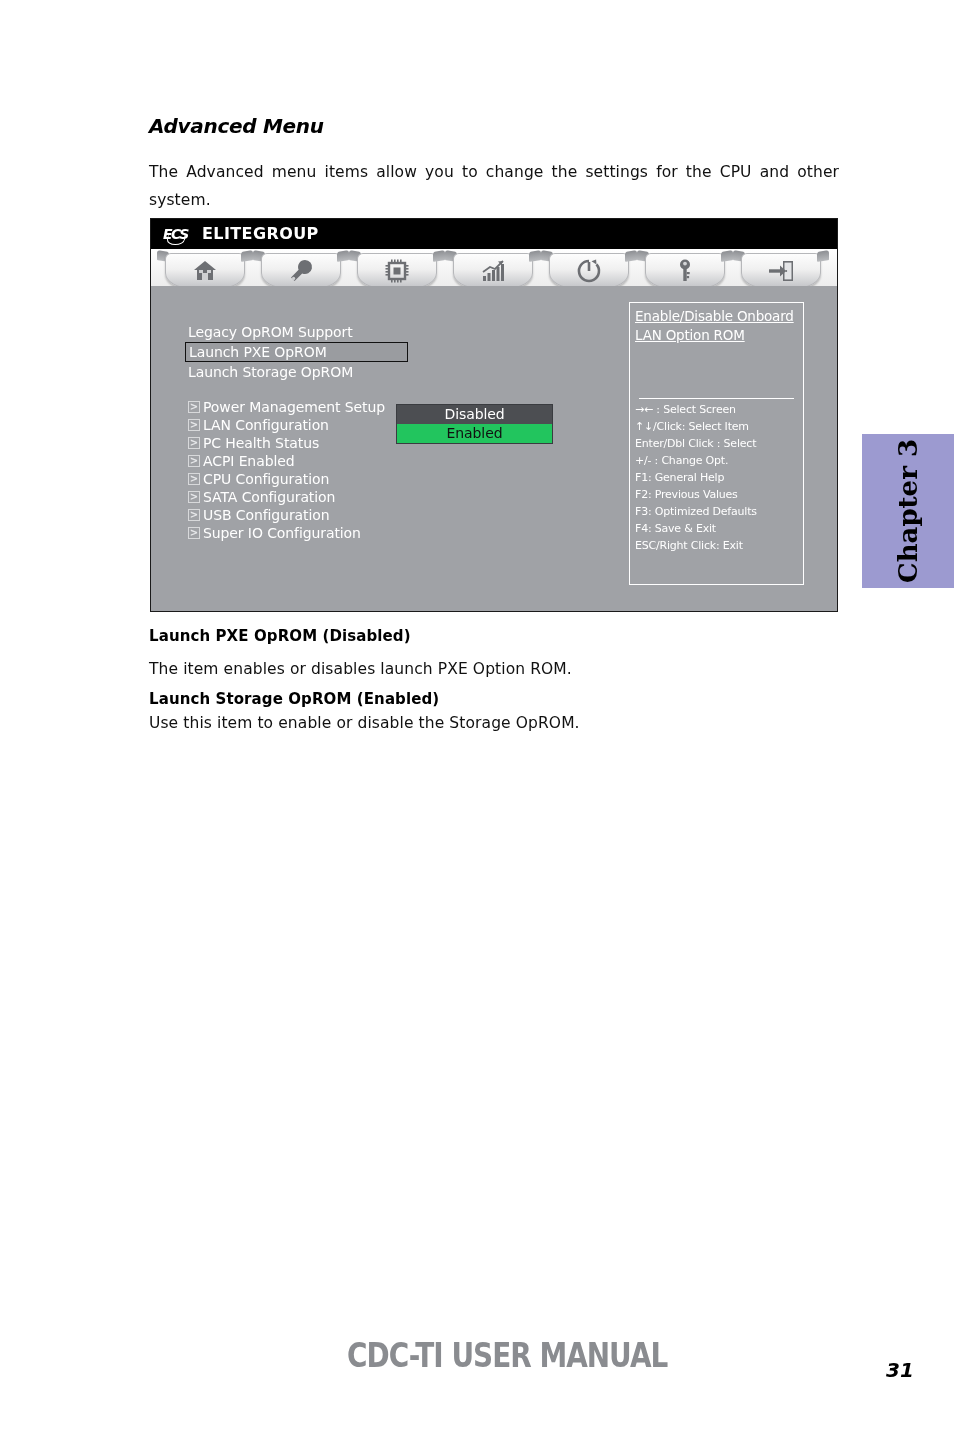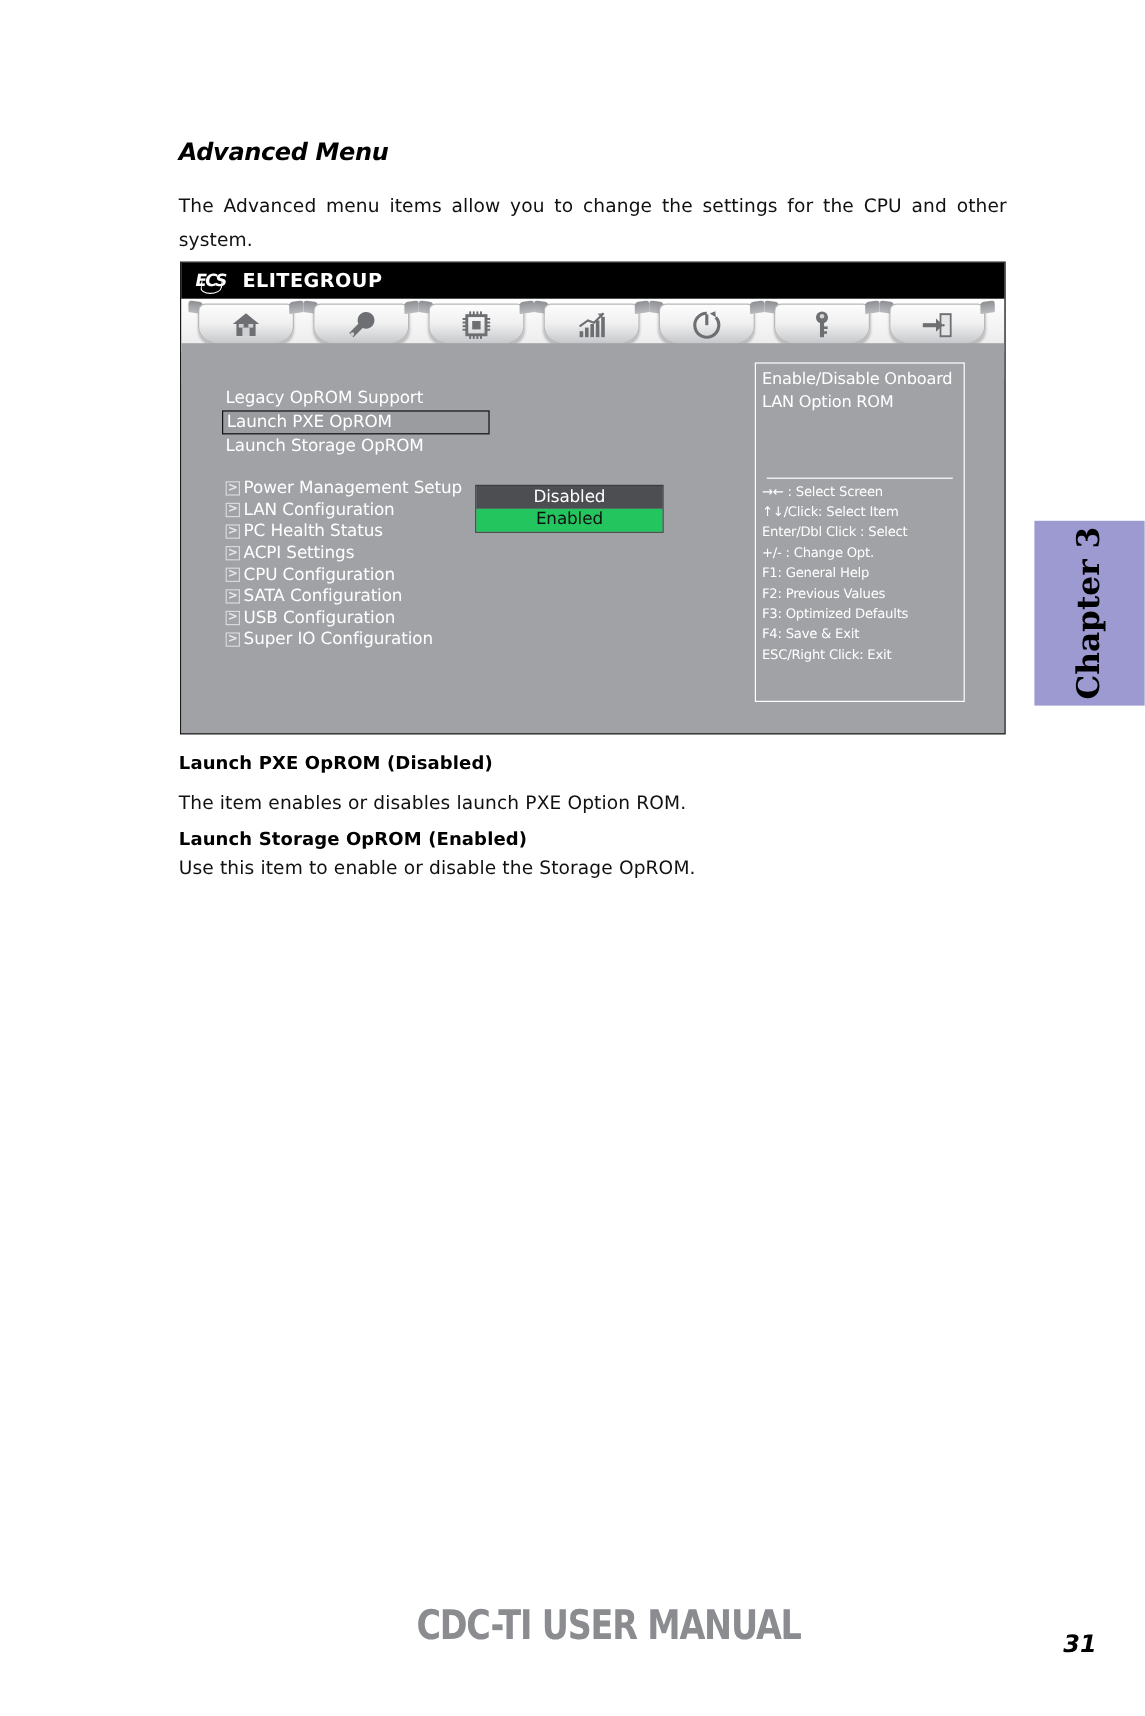--- a/index.html
+++ b/index.html
@@ -160,20 +160,21 @@
   .helppanel {
     position:absolute; left:478px; top:16px;
     width:175px; height:283px;
     border:1.5px solid #ffffff;
     padding:4px 5px 0 5px;
   }
   .help-desc {
     font-family:"DejaVu Sans","Liberation Sans",sans-serif;
     font-size:13.5px; color:#fff; line-height:19px;
     letter-spacing:-0.2px;
+    text-decoration:underline;
   }
   .help-sep {
     margin:53px 4px 2px 4px; height:0;
     border-top:1.5px solid #ffffff;
   }
   .help-key {
     font-family:"DejaVu Sans","Liberation Sans",sans-serif;
     font-size:11px; color:#fff; line-height:17px;
     letter-spacing:-0.2px; white-space:nowrap;
   }
@@ -394,21 +395,21 @@
       <div class="subrow">
         <span class="arrow-box">&gt;</span>
         <span>LAN Configuration</span>
       </div>
       <div class="subrow">
         <span class="arrow-box">&gt;</span>
         <span>PC Health Status</span>
       </div>
       <div class="subrow">
         <span class="arrow-box">&gt;</span>
-        <span>ACPI Settings</span>
+        <span>ACPI Enabled</span>
       </div>
       <div class="subrow">
         <span class="arrow-box">&gt;</span>
         <span>CPU Configuration</span>
       </div>
       <div class="subrow">
         <span class="arrow-box">&gt;</span>
         <span>SATA Configuration</span>
       </div>
       <div class="subrow">

